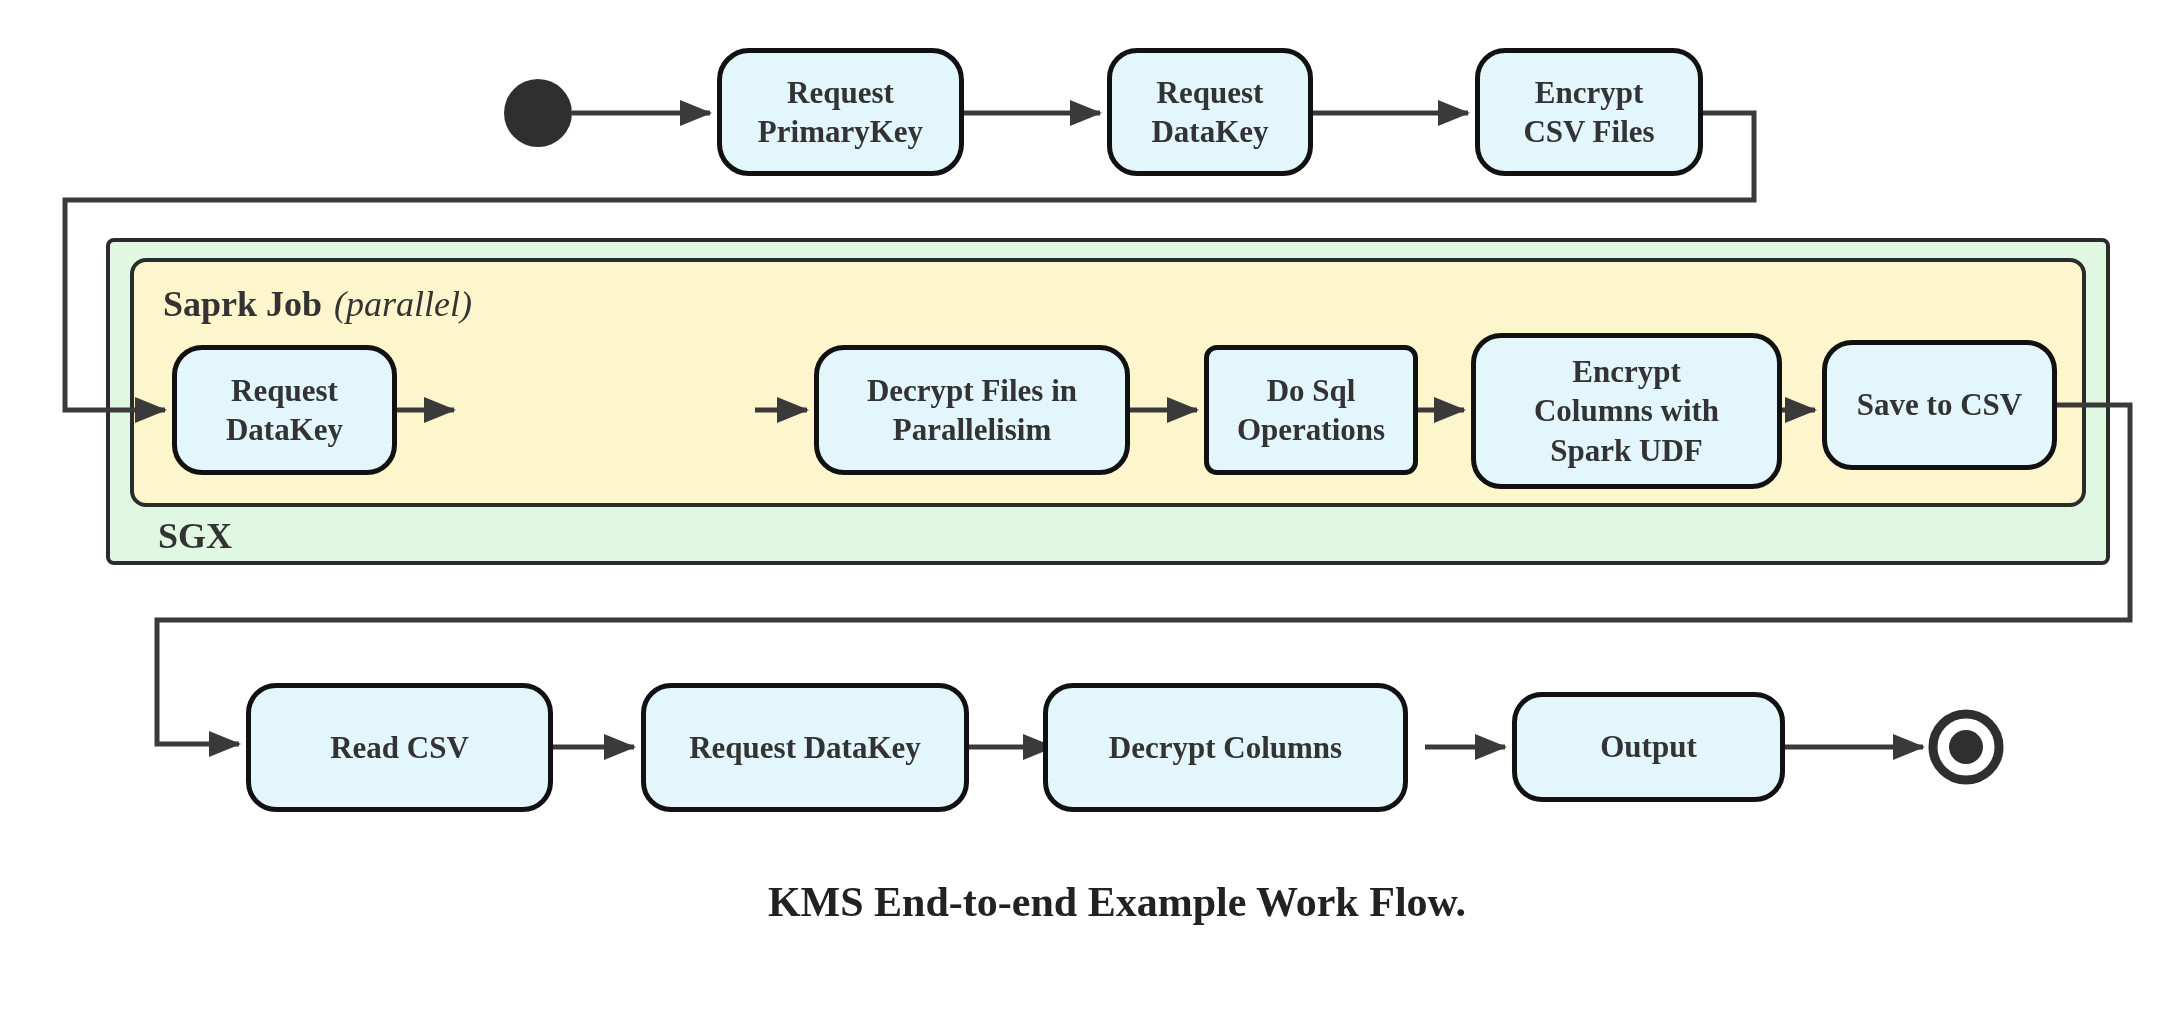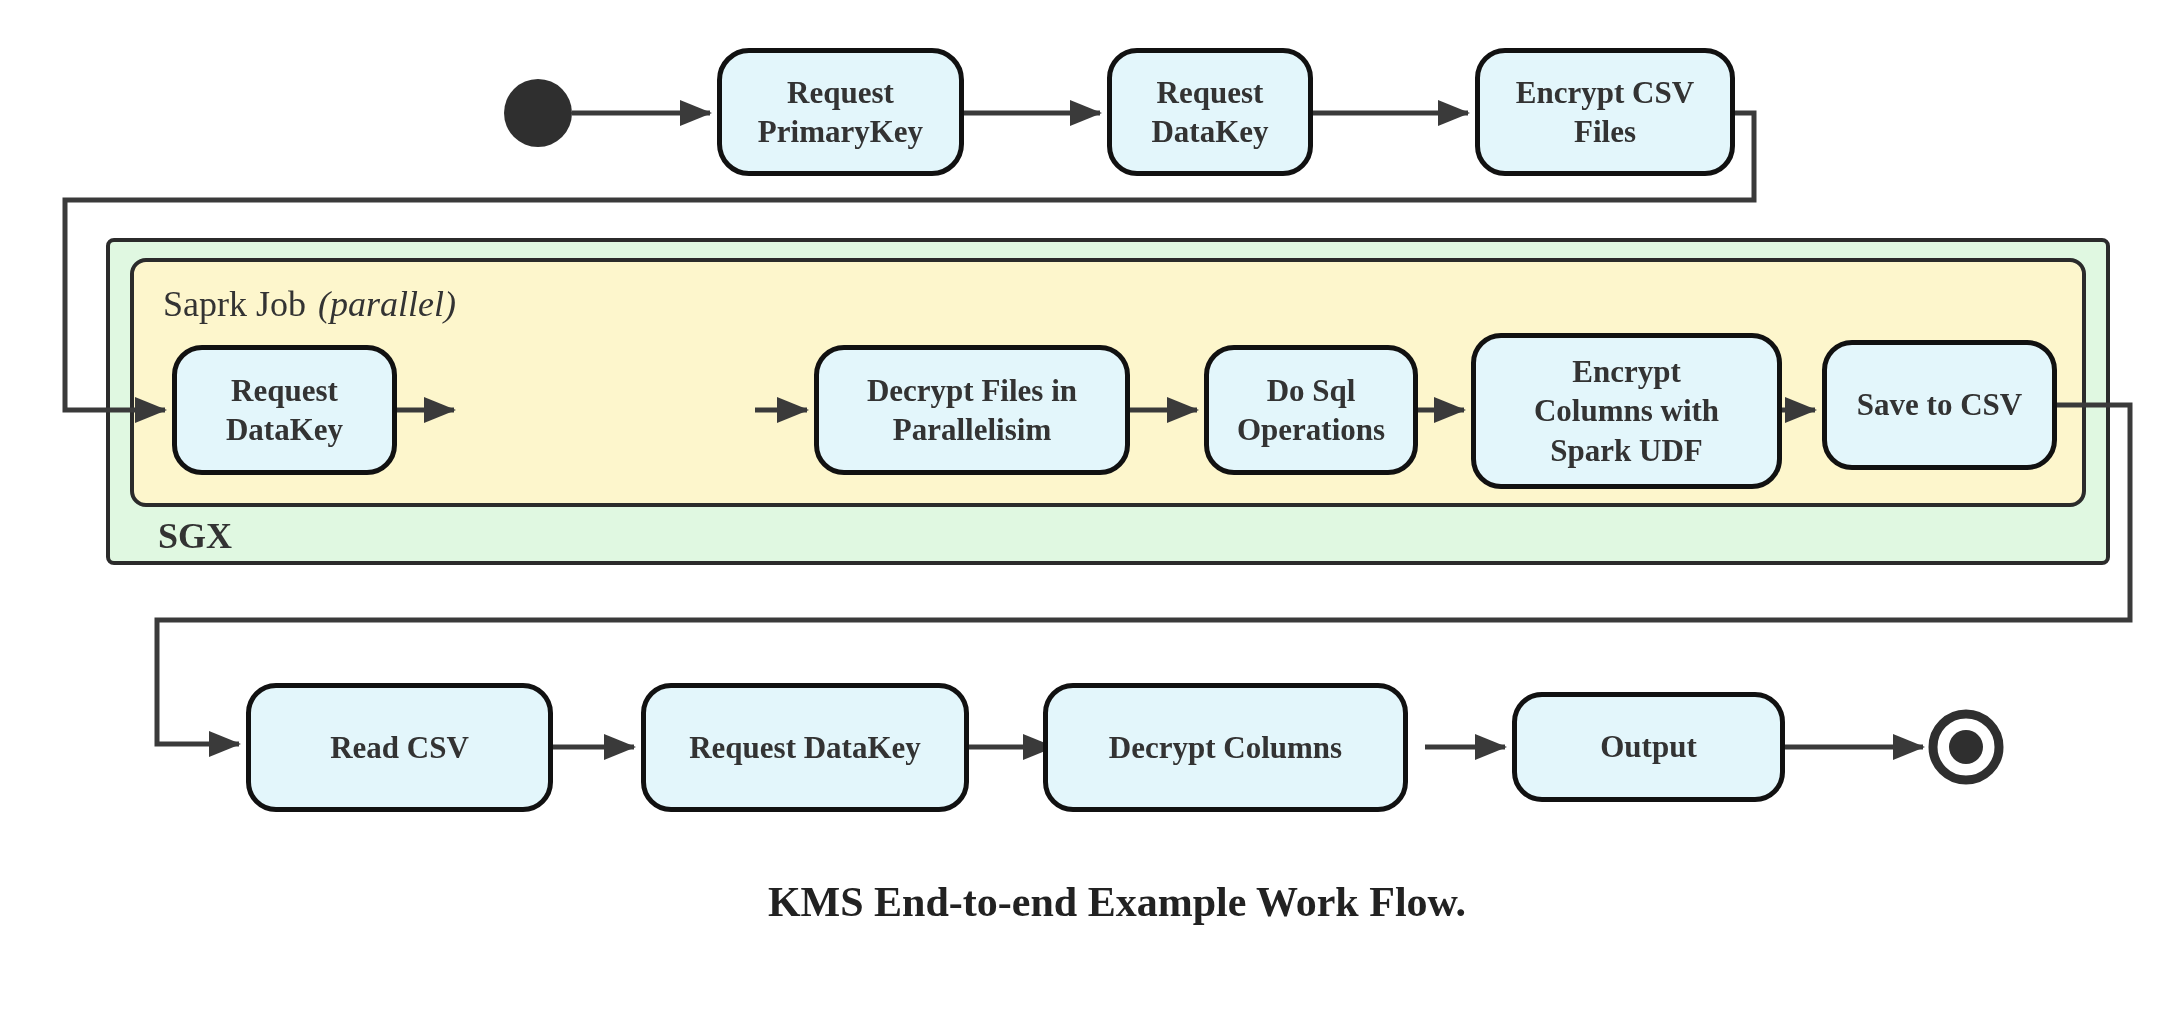--- a/index.html
+++ b/index.html
@@ -40,21 +40,21 @@
     line-height:1.26;
     display:flex; align-items:center; justify-content:center;
     text-align:center;
   }
   .container-label {
     position:absolute;
     color:var(--text-color,#333333);
     font-size:36px;
     white-space:nowrap;
   }
-  .container-label .bold { font-weight:normal; }
+  .container-label .bold { font-weight:bold; }
   .container-label .ital { font-style:italic; margin-left:12px; }
   .caption {
     position:absolute;
     left:1117px; top:878px;
     transform:translateX(-50%);
     color:var(--caption-color,#222222);
     font-weight:bold;
     font-size:42px;
     white-space:nowrap;
   }
@@ -95,25 +95,25 @@
     <circle class="end-inner" cx="1966" cy="747" r="17"></circle>
   </svg>
 
   <div class="container-label" style="left:163px; top:283px;">
     <span class="bold">Saprk Job</span><span class="ital">(parallel)</span>
   </div>
   <div class="container-label bold" style="left:158px; top:515px; font-weight:bold;">SGX</div>
 
   <div class="node" style="left:717px; top:48px; width:247px; height:128px; padding:0 15px;border-radius:32px;">Request PrimaryKey</div>
   <div class="node" style="left:1107px; top:48px; width:206px; height:128px; padding:0 12px;">Request DataKey</div>
-  <div class="node" style="left:1475px; top:48px; width:260px; height:128px; padding:0 24px;">Encrypt CSV Files</div>
+  <div class="node" style="left:1475px; top:48px; width:228px; height:128px; padding:0 24px;">Encrypt CSV Files</div>
 
   <div class="node" style="left:172px; top:345px; width:225px; height:130px; padding:0 14px;">Request DataKey</div>
   <div class="node" style="left:814px; top:345px; width:316px; height:130px; padding:0 18px;">Decrypt Files in Parallelisim</div>
-  <div class="node" style="left:1204px; top:345px; width:214px; height:130px; padding:0 12px;">Do Sql Operations</div>
+  <div class="node" style="left:1204px; top:345px; width:214px; height:130px; padding:0 12px;border-radius:13px;">Do Sql Operations</div>
   <div class="node" style="left:1471px; top:333px; width:311px; height:156px; padding:0 40px;">Encrypt Columns with Spark UDF</div>
   <div class="node" style="left:1822px; top:340px; width:235px; height:130px; padding:0 10px;">Save to CSV</div>
 
   <div class="node" style="left:246px; top:683px; width:307px; height:129px; padding:0 15px;">Read CSV</div>
   <div class="node" style="left:641px; top:683px; width:328px; height:129px; padding:0 15px;">Request DataKey</div>
   <div class="node" style="left:1043px; top:683px; width:365px; height:129px; padding:0 15px;">Decrypt Columns</div>
   <div class="node" style="left:1512px; top:692px; width:273px; height:110px; padding:0 15px;">Output</div>
 
   <div class="caption">KMS End-to-end Example Work Flow.</div>
 </div>

